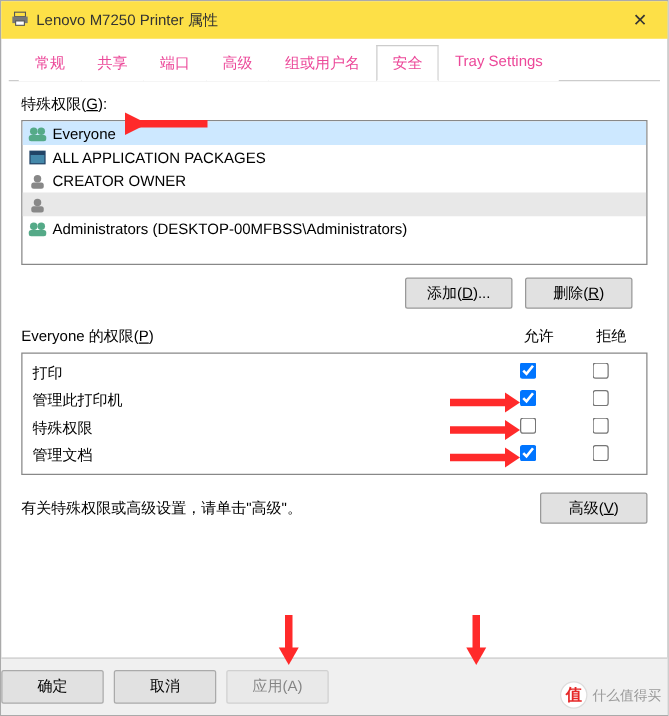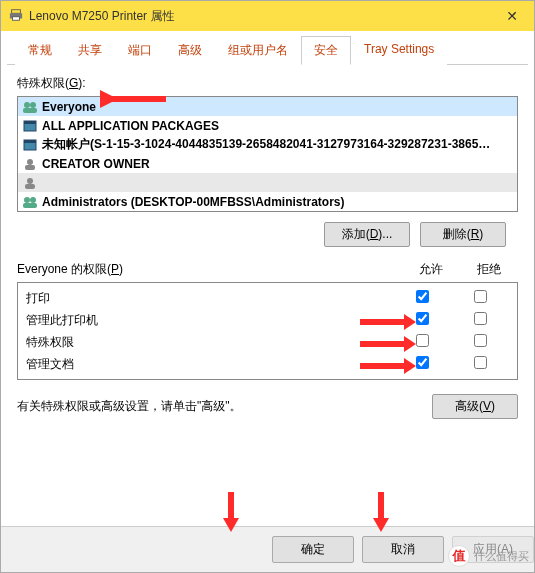--- a/index.html
+++ b/index.html
@@ -2,42 +2,42 @@
 <html><head>
 <meta charset="utf-8">
 <style>
 * { box-sizing: border-box; font-family: "Microsoft YaHei", "Segoe UI", sans-serif; }
 body { margin: 0; background: #f0f0f0; width: 535px; height: 573px; overflow: hidden; position: relative; }
 .window { background: #fff; border: 1px solid #aaa; width: 535px; height: 573px; display: flex; flex-direction: column; }
 .titlebar { height: 30px; display: flex; align-items: center; padding: 0 8px; background: #fde047; font-size: 12px; color: #333; }
 .titlebar .icon { margin-right: 6px; }
 .titlebar .close { margin-left: auto; font-size: 14px; padding: 4px 8px; color: #333; }
 .tabs { display: flex; padding: 0 8px; font-size: 12px; border-bottom: 1px solid #ccc; margin: 4px 6px 0 6px; }
-.tab { padding: 5px 12px; color: #c2410c; cursor: pointer; border: 1px solid transparent; border-bottom: none; position: relative; top: 1px; background:#fff;}
+.tab { padding: 5px 12px; color: #ec4899; cursor: pointer; border: 1px solid transparent; border-bottom: none; position: relative; top: 1px; background:#fff;}
 .tab.active { border-color: #ccc; background: #fff; border-bottom: 1px solid #fff; }
 .content { padding: 10px 16px 6px 16px; font-size: 12px; flex: 1; display: flex; flex-direction: column; }
 .lbl { margin-bottom: 4px; }
-.listbox { border: 1px solid #888; height: 116px; overflow: hidden; background: #fff; font-weight: bold; }
+.listbox { border: 1px solid #888; height: 116px; overflow: hidden; background: #fff; }
 .row { display: flex; align-items: center; padding: 1px 4px; height: 19px; font-size: 12px; }
 .row.sel { background: #cde8ff; }
 .row.blur { color: #888; background: #e8e8e8; }
 .usricon { width: 16px; height: 14px; margin-right: 4px; display:inline-flex; align-items:center; justify-content:center;}
 .btnrow { display: flex; justify-content: flex-end; gap: 10px; margin: 10px 12px 14px 0; }
 button.std { font-size: 12px; padding: 3px 0; width: 86px; border: 1px solid #999; background: #e1e1e1; border-radius: 2px; cursor: pointer; }
 .permhdr { display: flex; margin-bottom: 4px; }
 .permhdr .ph1 { flex: 1; }
 .permhdr .ph2, .permhdr .ph3 { width: 58px; text-align: center; }
 .permbox { border: 1px solid #888; padding: 4px 2px; }
 .prow { display: flex; align-items: center; height: 22px; padding: 0 6px; }
 .prow .pn { flex: 1; }
 .prow .pc { width: 58px; text-align: center; }
 input[type=checkbox] { width: 13px; height: 13px; margin:0;}
 .advline { display: flex; align-items: center; margin: 14px 0 6px 0; }
 .advline .txt { flex: 1; }
-.footer { height: 46px; border-top: 1px solid #ccc; background: #f0f0f0; display: flex; align-items: center; justify-content: flex-end; gap: 8px; position: relative; padding-left: 24px;}
+.footer { height: 46px; border-top: 1px solid #ccc; background: #f0f0f0; display: flex; align-items: center; justify-content: flex-start; gap: 8px; position: relative;}
 button.fbtn { font-size: 12px; padding: 4px 0; width: 82px; border: 1px solid #aaa; background: #e1e1e1; border-radius: 2px; cursor: pointer; }
 .arrow { position: absolute; z-index: 50; pointer-events: none; }
 .watermark { position: absolute; right: 6px; bottom: 6px; font-size: 11px; color: #999; display: flex; align-items: center; gap: 4px; z-index: 60; pointer-events:none;}
 .wmcirc { width: 22px; height: 22px; border-radius: 50%; background: #fff; border: 1px solid #ddd; display: flex; align-items: center; justify-content: center; color: #e62828; font-weight: bold; font-size: 13px;}
 .u { text-decoration: underline; }
 </style>
 </head>
 <body>
 
 <div class="window">
@@ -83,29 +83,20 @@
             <svg width="16" height="14">
               <rect x="2" y="2" width="12" height="10" fill="#48a" stroke="#246"></rect>
               <rect x="2" y="2" width="12" height="3" fill="#246"></rect>
             </svg>
           </span>
           <span>ALL APPLICATION PACKAGES</span>
         </div>
         <div class="row">
           <span class="usricon">
             <svg width="16" height="14">
-              <rect x="2" y="2" width="12" height="10" fill="#48a" stroke="#246"></rect>
-              <rect x="2" y="2" width="12" height="3" fill="#246"></rect>
-            </svg>
-          </span>
-          <span>未知帐户(S-1-15-3-1024-4044835139-2658482041-3127973164-329287231-3865…</span>
-        </div>
-        <div class="row">
-          <span class="usricon">
-            <svg width="16" height="14">
               <circle cx="8" cy="5" r="3" fill="#888"></circle>
               <rect x="3" y="8" width="10" height="5" rx="2" fill="#888"></rect>
             </svg>
           </span>
           <span>CREATOR OWNER</span>
         </div>
         <div class="row blur">
           <span class="usricon">
             <svg width="16" height="14">
               <circle cx="8" cy="5" r="3" fill="#888"></circle>

